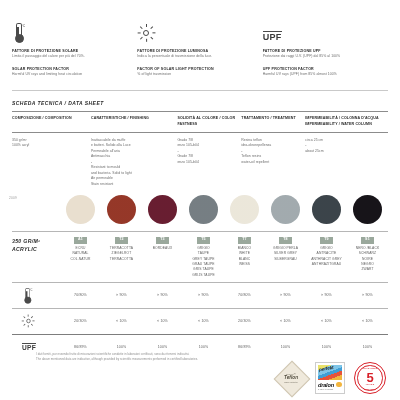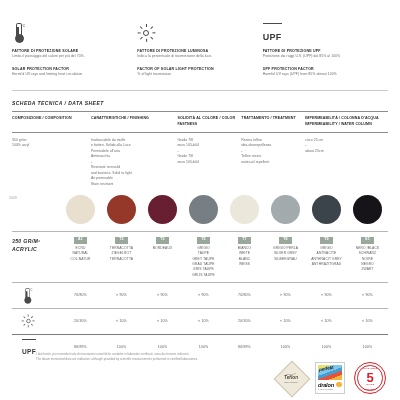--- a/index.html
+++ b/index.html
@@ -89,21 +89,21 @@
   .ico-sun .ray {
     position: absolute; left: 8.4px; top: 0px;
     width: 1.1px; height: 3.4px; background: #4a4a4a;
     transform-origin: 0.55px 8.9px;
   }
 
   
   .ico-upf {
     font-size: 9px; font-weight: bold; letter-spacing: 0.3px;
     color: #3a3a3a; border-top: 1.1px solid #4a4a4a;
-    padding-top: 9px; line-height: 1;
+    padding-top: 1px; line-height: 1;
   }
   .rule-thin { height: 1px; background: #c9c9c9; margin: 6px 12px 0 12px; }
 
   
   .sheet { padding: 9px 12px 0 12px; box-sizing: border-box; }
   .sheet-title {
     font-size: 5px;
     font-weight: bold;
     font-style: italic;
     letter-spacing: 0.45px;

